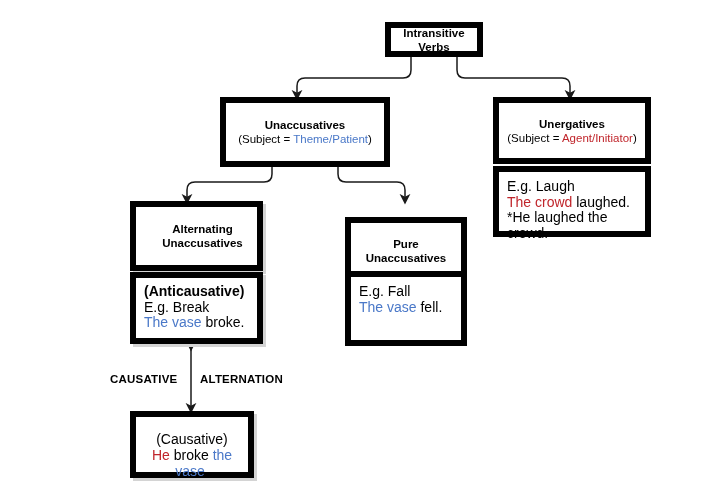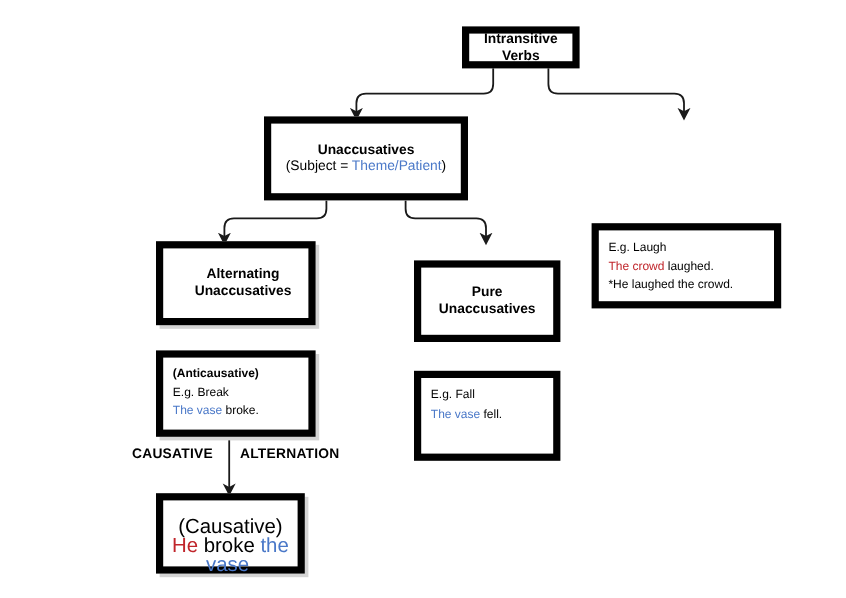--- a/index.html
+++ b/index.html
@@ -41,25 +41,24 @@
     font-size: 11.5px;
     color: #000000;
     line-height: 14px;
   }
   .hdr .sub {
     font-weight: normal;
   }
   .body-txt {
     box-sizing: border-box;
     padding: 7px 0 0 8px;
-    font-size: 10px;
+    font-size: 14px;
     line-height: 15.5px;
     color: #000000;
     text-align: left;
-    margin-top: 20px;
   }
   .body-txt .ctr {
     display: block;
     font-weight: bold;
   }
   .blue { color: #4a78c8; }
   .red  { color: #c0252b; }
   .label {
     position: absolute;
     font-size: 11.5px;
@@ -103,20 +102,26 @@
     </span>
   </div>
 
   <div class="box hdr" style="left:220px; top:97px; width:170px; height:70px;">
     <span>
       <span class="title-line">Unaccusatives</span>
       <span class="title-line sub"><span>(Subject = </span><span class="blue">Theme/Patient</span><span>)</span></span>
     </span>
   </div>
 
+  <div class="box hdr" style="left:493px; top:97px; width:158px; height:67px;">
+    <span>
+      <span class="title-line">Unergatives</span>
+      <span class="title-line sub"><span>(Subject = </span><span class="red">Agent/Initiator</span><span>)</span></span>
+    </span>
+  </div>
 
   <div class="box body-txt" style="left:493px; top:166px; width:158px; height:71px;">
     <div>E.g. Laugh</div>
     <div><span class="red">The crowd</span><span> laughed.</span></div>
     <div>*He laughed the crowd.</div>
   </div>
 
   <div class="box hdr shadowed" style="left:130px; top:201px; width:133px; height:70px;padding-left:12px;">
     <span>
       <span class="title-line">Alternating</span>
@@ -130,28 +135,28 @@
     <div><span class="blue">The vase</span><span> broke.</span></div>
   </div>
 
   <div class="box hdr" style="left:345px; top:217px; width:122px; height:68px;">
     <span>
       <span class="title-line">Pure</span>
       <span class="title-line">Unaccusatives</span>
     </span>
   </div>
 
-  <div class="box body-txt" style="left:345px; top:289px; width:122px; height:75px;">
+  <div class="box body-txt" style="left:345px; top:271px; width:122px; height:75px;">
     <div>E.g. Fall</div>
     <div><span class="blue">The vase</span><span> fell.</span></div>
   </div>
 
   <div class="label" style="left:110px; top:373px;">CAUSATIVE</div>
   <div class="label" style="left:200px; top:373px;">ALTERNATION</div>
 
   <div class="box shadowed" style="left:130px; top:411px; width:124px; height:67px;">
-    <div style="padding-top:14px; font-size:17px; line-height:16px; text-align:center;">
+    <div style="padding-top:14px; font-size:14px; line-height:16px; text-align:center;">
       <span class="ctr">(Causative)</span>
       <div><span class="red">He</span><span> broke </span><span class="blue">the vase</span><span>.</span></div>
     </div>
   </div>
 
 </div>
 
 </body></html>

